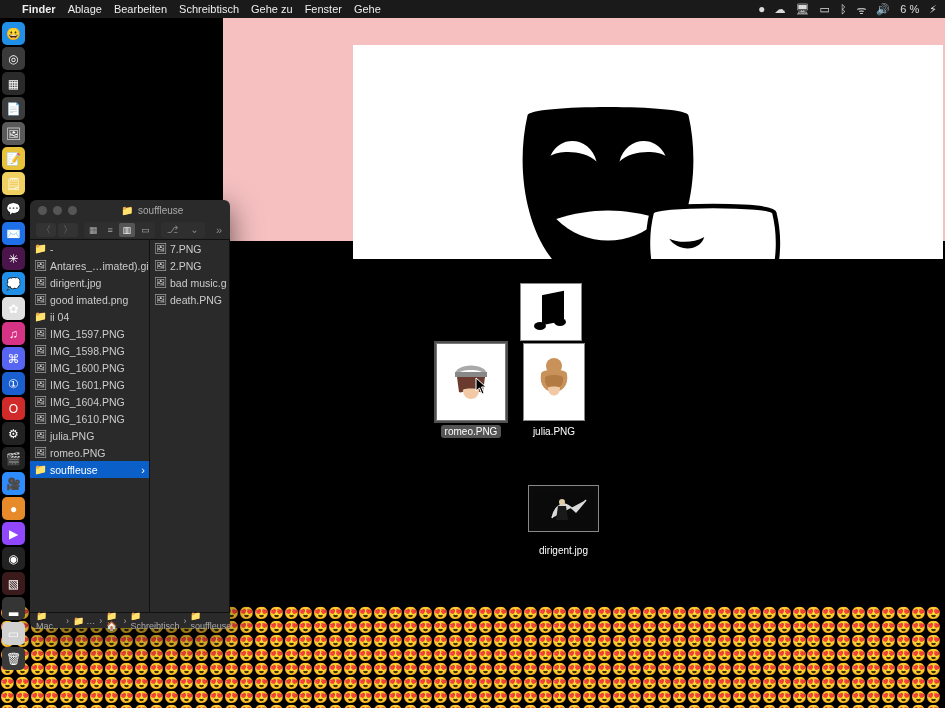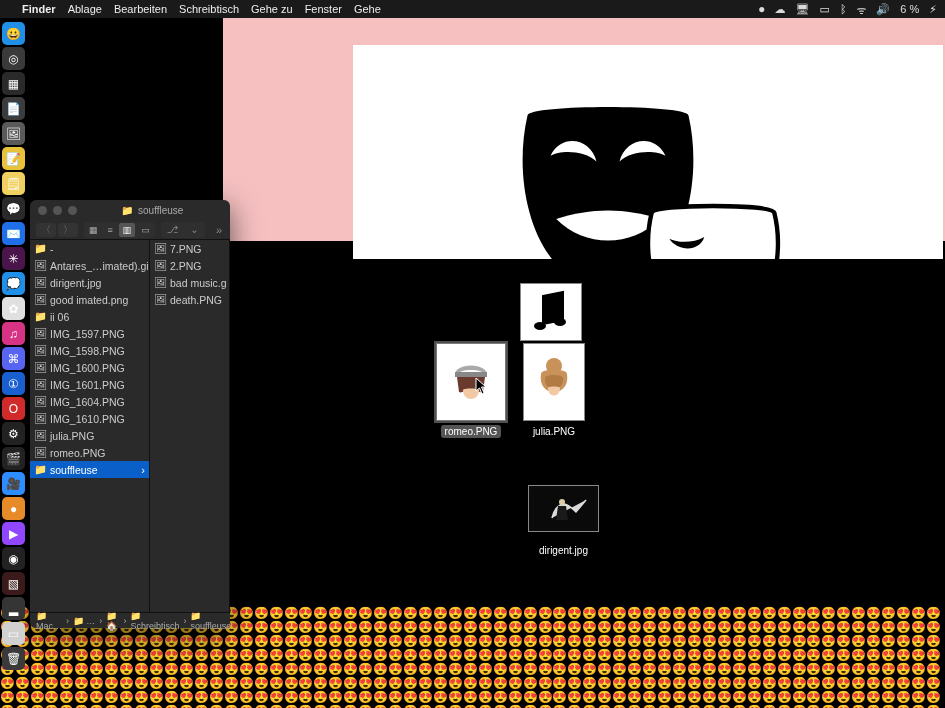--- a/index.html
+++ b/index.html
@@ -227,21 +227,21 @@
         <div class="frow">
           <span class="fi">🖼</span>
           <span>dirigent.jpg</span>
         </div>
         <div class="frow">
           <span class="fi">🖼</span>
           <span>good imated.png</span>
         </div>
         <div class="frow folder">
           <span class="fi">📁</span>
-          <span>ii 06</span>
+          <span>ii 04</span>
         </div>
         <div class="frow">
           <span class="fi">🖼</span>
           <span>IMG_1597.PNG</span>
         </div>
         <div class="frow">
           <span class="fi">🖼</span>
           <span>IMG_1598.PNG</span>
         </div>
         <div class="frow">

